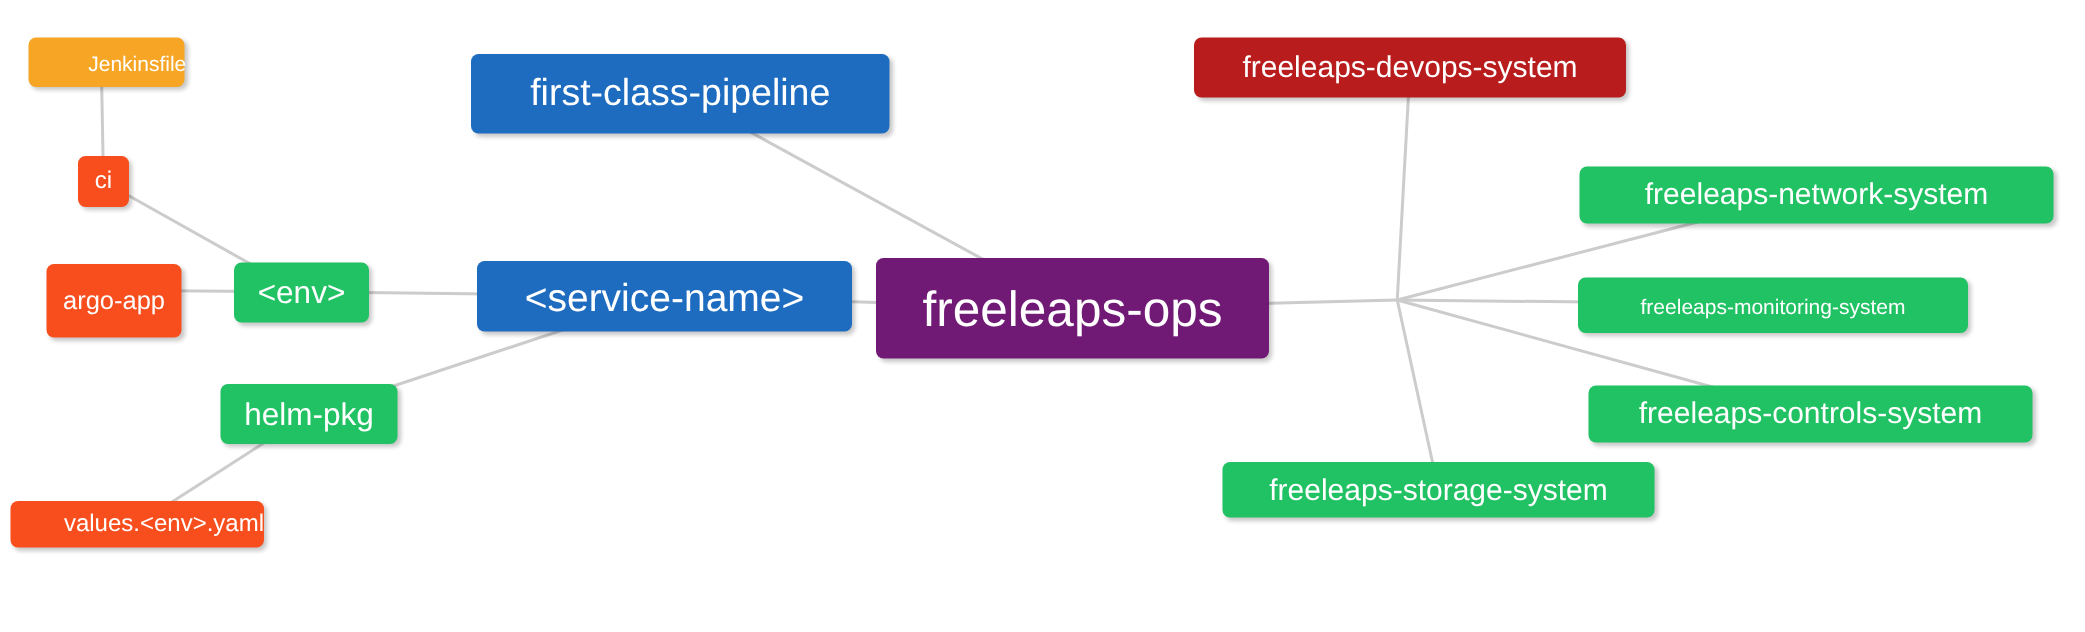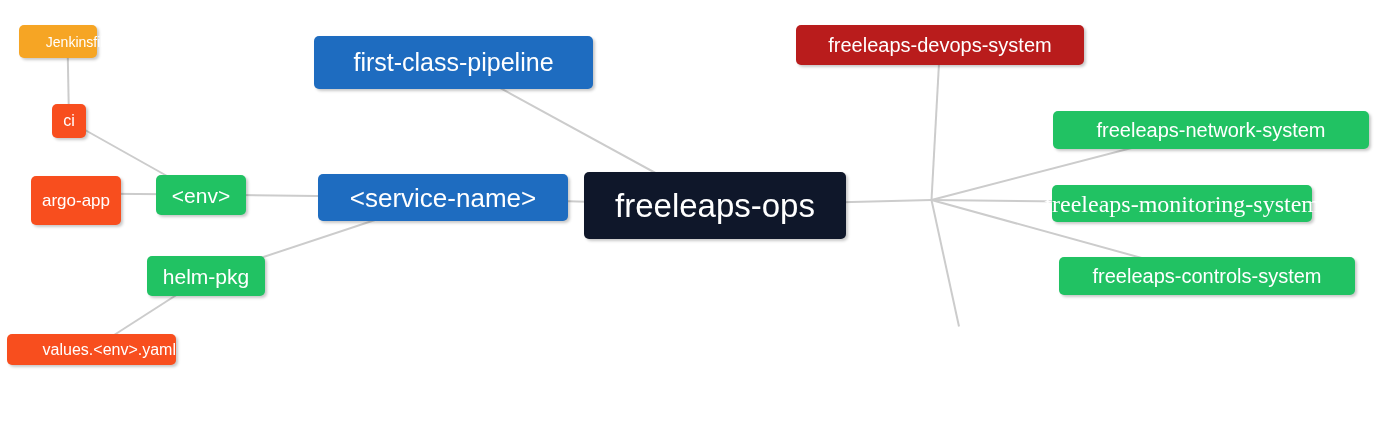--- a/index.html
+++ b/index.html
@@ -17,33 +17,33 @@
     display:flex;align-items:center;justify-content:center;
     color:#ffffff;
     border-radius:5px;
     box-shadow:2px 2px 3px rgba(0,0,0,0.22);
     white-space:nowrap;
     cursor:pointer;
     line-height:1;
     box-sizing:border-box;
   }
   
-  .n-jenkinsfile          {left:19px;  top:25px;  width:78px;  height:33px; font-size:14px;padding-left:41px;}
+  .n-jenkinsfile          {left:19px;  top:25px;  width:104px;  height:33px; font-size:14px;padding-left:41px;}
   .n-ci                   {left:52px;  top:104px; width:34px;  height:34px; font-size:16px;}
   .n-argo-app             {left:31px;  top:176px; width:90px;  height:49px; font-size:17px;}
   .n-env                  {left:156px; top:175px; width:90px;  height:40px; font-size:21px;}
   .n-helm-pkg             {left:147px; top:256px; width:118px; height:40px; font-size:21px;}
   .n-values-env-yaml      {left:7px;   top:334px; width:169px; height:31px; font-size:16px;}
   .n-first-class-pipeline {left:314px; top:36px;  width:279px; height:53px; font-size:25px;}
   .n-service-name         {left:318px; top:174px; width:250px; height:47px; font-size:26px;}
   .n-freeleaps-ops        {left:584px; top:172px; width:262px; height:67px; font-size:33px;}
   .n-manifests            {left:853px; top:174px; width:157px; height:52px; font-size:26px;}
   .n-devops-system        {left:796px; top:25px;  width:288px; height:40px; font-size:20px;}
   .n-network-system       {left:1053px;top:111px; width:316px; height:38px; font-size:20px;}
-  .n-monitoring-system    {left:1052px;top:185px; width:260px; height:37px; font-size:24px;font-family:Liberation Serif, serif;}
+  .n-monitoring-system    {left:1052px;top:185px; width:260px; height:37px; font-size:14px;}
   .n-controls-system      {left:1059px;top:257px; width:296px; height:38px; font-size:20px;}
   .n-storage-system       {left:815px; top:308px; width:288px; height:37px; font-size:20px;}
 </style>
 </head>
 <body>
 
 <div class="canvas">
 
   <svg class="edges" width="1390" height="421" viewBox="0 0 1390 421">
     <line x1="67.5" y1="41.5" x2="69" y2="121" stroke="#CCCCCC"></line>
@@ -87,35 +87,38 @@
   </div>
 
   <div class="node n-first-class-pipeline" style="background: rgb(30, 108, 192);">
     <span>first-class-pipeline</span>
   </div>
 
   <div class="node n-service-name" style="background: rgb(30, 108, 192);">
     <span>&lt;service-name&gt;</span>
   </div>
 
-  <div class="node n-freeleaps-ops" style="background: #0f172a;">
+  <div class="node n-freeleaps-ops" style="background: #701a75;">
     <span>freeleaps-ops</span>
   </div>
 
 
   <div class="node n-devops-system" style="background: #b91c1c;">
     <span>freeleaps-devops-system</span>
   </div>
 
   <div class="node n-network-system" style="background: rgb(33, 194, 99);">
     <span>freeleaps-network-system</span>
   </div>
 
   <div class="node n-monitoring-system" style="background: rgb(33, 194, 99);">
     <span>freeleaps-monitoring-system</span>
   </div>
 
   <div class="node n-controls-system" style="background: rgb(33, 194, 99);">
     <span>freeleaps-controls-system</span>
   </div>
 
+  <div class="node n-storage-system" style="background: rgb(33, 194, 99);">
+    <span>freeleaps-storage-system</span>
+  </div>
 
 </div>
 
 </body></html>

